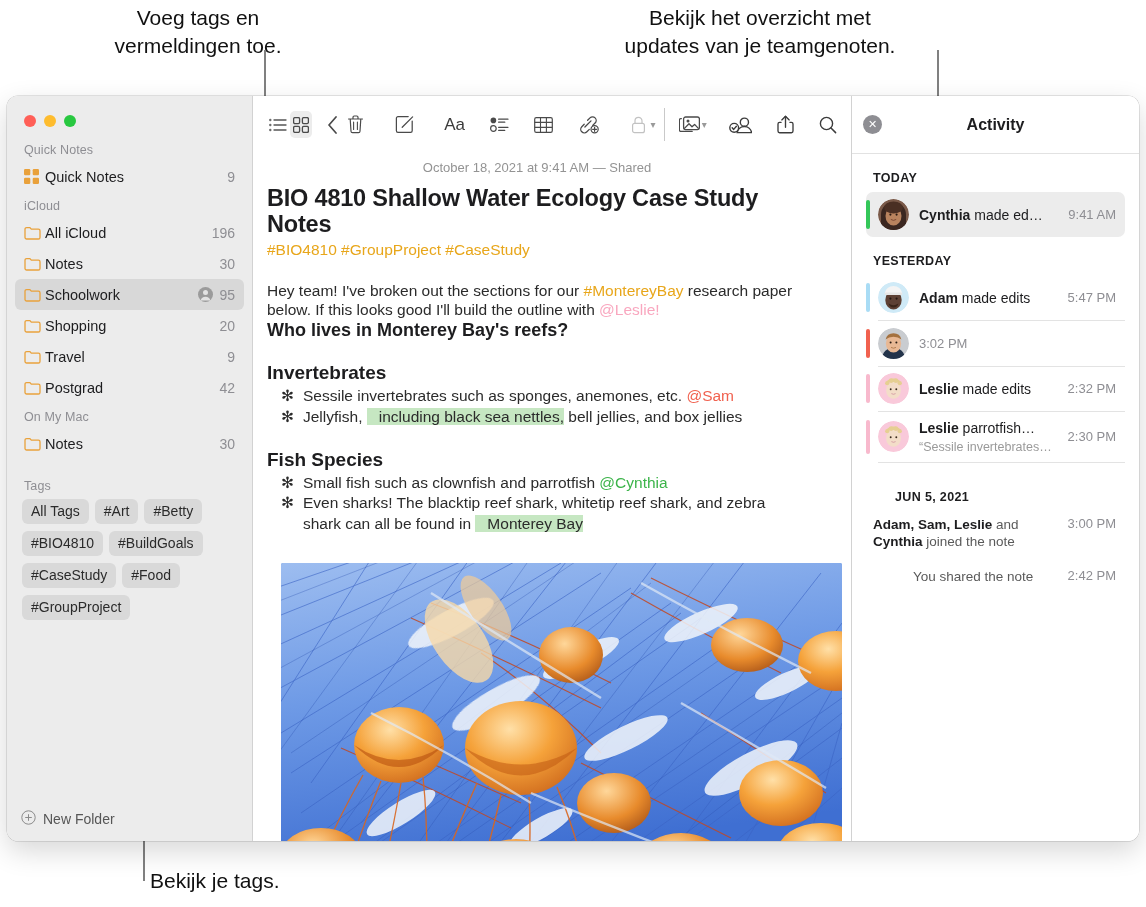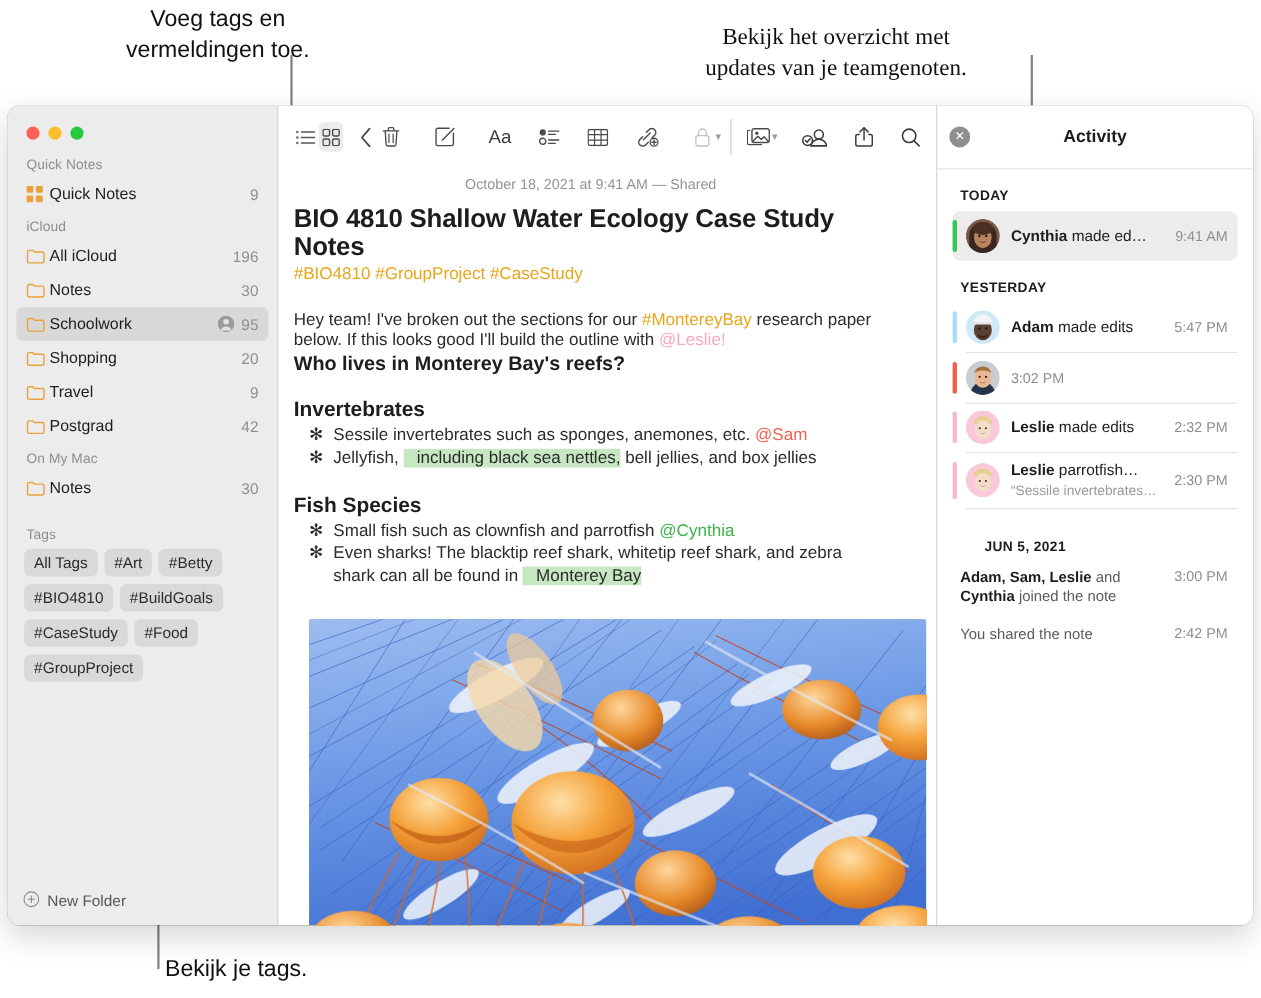--- a/index.html
+++ b/index.html
@@ -8,21 +8,21 @@
     background:#ffffff;
     font-family:"Liberation Sans","DejaVu Sans",sans-serif;
     -webkit-font-smoothing:antialiased;
     overflow:hidden;
     position:relative;
   }
 
   
   .callout{position:absolute;color:#111;font-size:21px;line-height:1.33;text-align:center;white-space:pre-line;}
   #callout-tags{left:58px;top:4px;width:280px;}
-  #callout-activity{left:520px;top:20px;width:480px;font-family:Liberation Serif, serif;}
+  #callout-activity{left:520px;top:4px;width:480px;}
   #callout-viewtags{left:150px;top:867px;width:300px;text-align:left;}
 
   .cline{position:absolute;background:#808080;}
 
   
   .window{
     position:absolute;left:7px;top:96px;width:1132px;height:745px;
     border-radius:11px;overflow:hidden;
     box-shadow:0 0 0 0.5px rgba(0,0,0,.20), 0 10px 28px rgba(0,0,0,.16);
     display:flex;background:#fff;
@@ -629,21 +629,21 @@
       </div>
       <div class="act-div"></div>
 
       <div class="act-head" style="padding-top:28px;margin-left:22px;">JUN 5, 2021</div>
 
       <div class="act-simple">
         <span class="t"><b>Adam, Sam, Leslie</b><span> and </span><b>Cynthia</b><span> joined the note</span></span>
         <span class="act-time">3:00 PM</span>
       </div>
 
-      <div class="act-simple" style="padding-top:12px;">
+      <div class="act-simple" style="padding-top:12px;margin-left:40px;">
         <span class="t">You shared the note</span>
         <span class="act-time">2:42 PM</span>
       </div>
 
     </div>
   </div>
 
 </div>
 
 </body></html>

